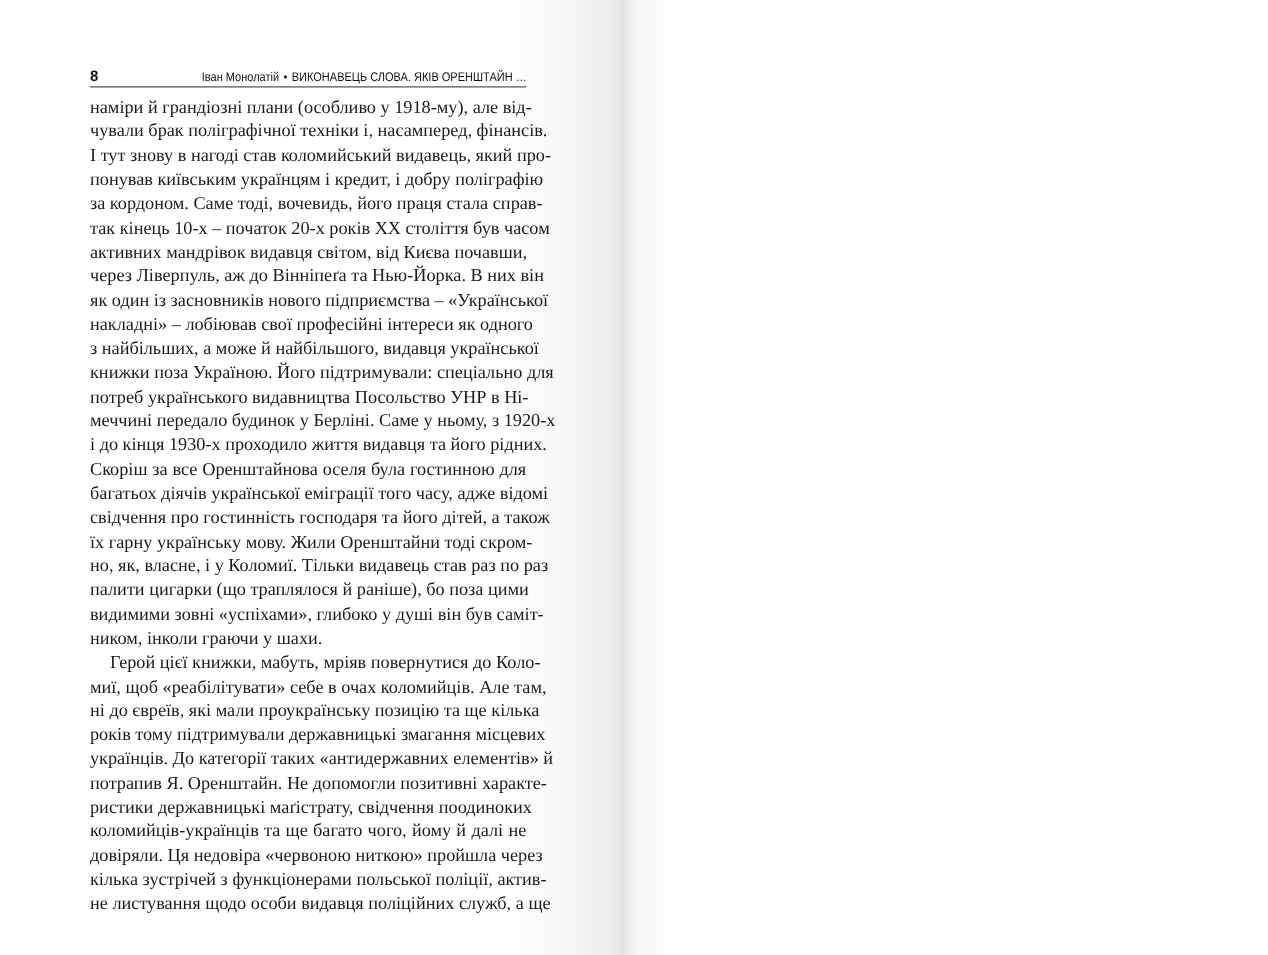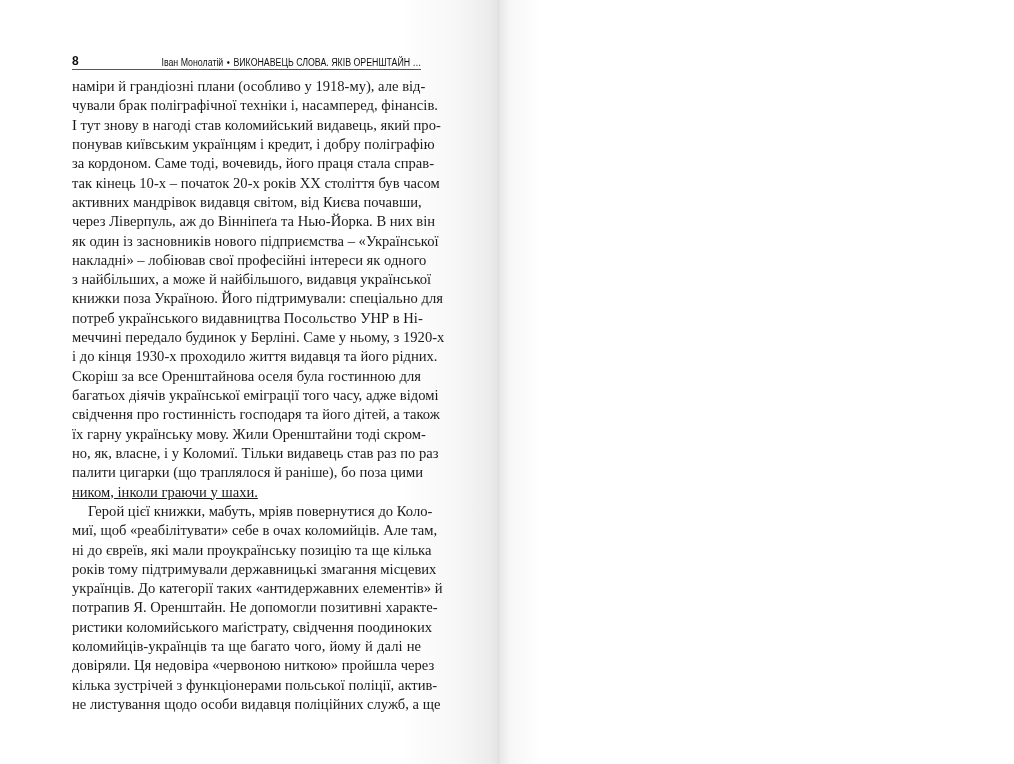--- a/index.html
+++ b/index.html
@@ -38,21 +38,21 @@
     position:absolute; top:77px;
     font-size:14.6px; color:#1a1a1a;
     line-height:19.32px;
   }
   .left-body { left:72px; width:349px; }
   .line {
     display:block; height:19.32px; white-space:nowrap;
     text-align:justify; text-align-last:justify;
     overflow:visible;
   }
-  .line.last { text-align-last:left;text-decoration:underline; }
+  .line.last { text-align-last:left; }
   .line.indent { padding-left:16px;font-family:Liberation Serif, serif; }
 </style>
 </head>
 <body>
 
 <div class="spread">
 
   <div class="page page-left">
     <div class="running-head left-head">
       <span class="folio">8</span>
@@ -76,28 +76,29 @@
       <span class="line">книжки поза Україною. Його підтримували: спеціально для</span>
       <span class="line">потреб українського видавництва Посольство УНР в Ні-</span>
       <span class="line">меччині передало будинок у Берліні. Саме у ньому, з 1920-х</span>
       <span class="line">і до кінця 1930-х проходило життя видавця та його рідних.</span>
       <span class="line">Скоріш за все Оренштайнова оселя була гостинною для</span>
       <span class="line">багатьох діячів української еміграції того часу, адже відомі</span>
       <span class="line">свідчення про гостинність господаря та його дітей, а також</span>
       <span class="line">їх гарну українську мову. Жили Оренштайни тоді скром-</span>
       <span class="line">но, як, власне, і у Коломиї. Тільки видавець став раз по раз</span>
       <span class="line">палити цигарки (що траплялося й раніше), бо поза цими</span>
+      <span class="line">видимими зовні «успіхами», глибоко у душі він був саміт-</span>
       <span class="line last">ником, інколи граючи у шахи.</span>
       <span class="line indent">Герой цієї книжки, мабуть, мріяв повернутися до Коло-</span>
       <span class="line">миї, щоб «реабілітувати» себе в очах коломийців. Але там,</span>
       <span class="line">ні до євреїв, які мали проукраїнську позицію та ще кілька</span>
       <span class="line">років тому підтримували державницькі змагання місцевих</span>
       <span class="line">українців. До категорії таких «антидержавних елементів» й</span>
       <span class="line">потрапив Я. Оренштайн. Не допомогли позитивні характе-</span>
-      <span class="line">ристики коломийського маґістрату, свідчення поодиноких</span>
+      <span class="line">ристики державницькі маґістрату, свідчення поодиноких</span>
       <span class="line">коломийців-українців та ще багато чого, йому й далі не</span>
       <span class="line">довіряли. Ця недовіра «червоною ниткою» пройшла через</span>
       <span class="line">кілька зустрічей з функціонерами польської поліції, актив-</span>
       <span class="line">не листування щодо особи видавця поліційних служб, а ще</span>
 
     </div>
   </div>
 
   <div class="spine"></div>
 

